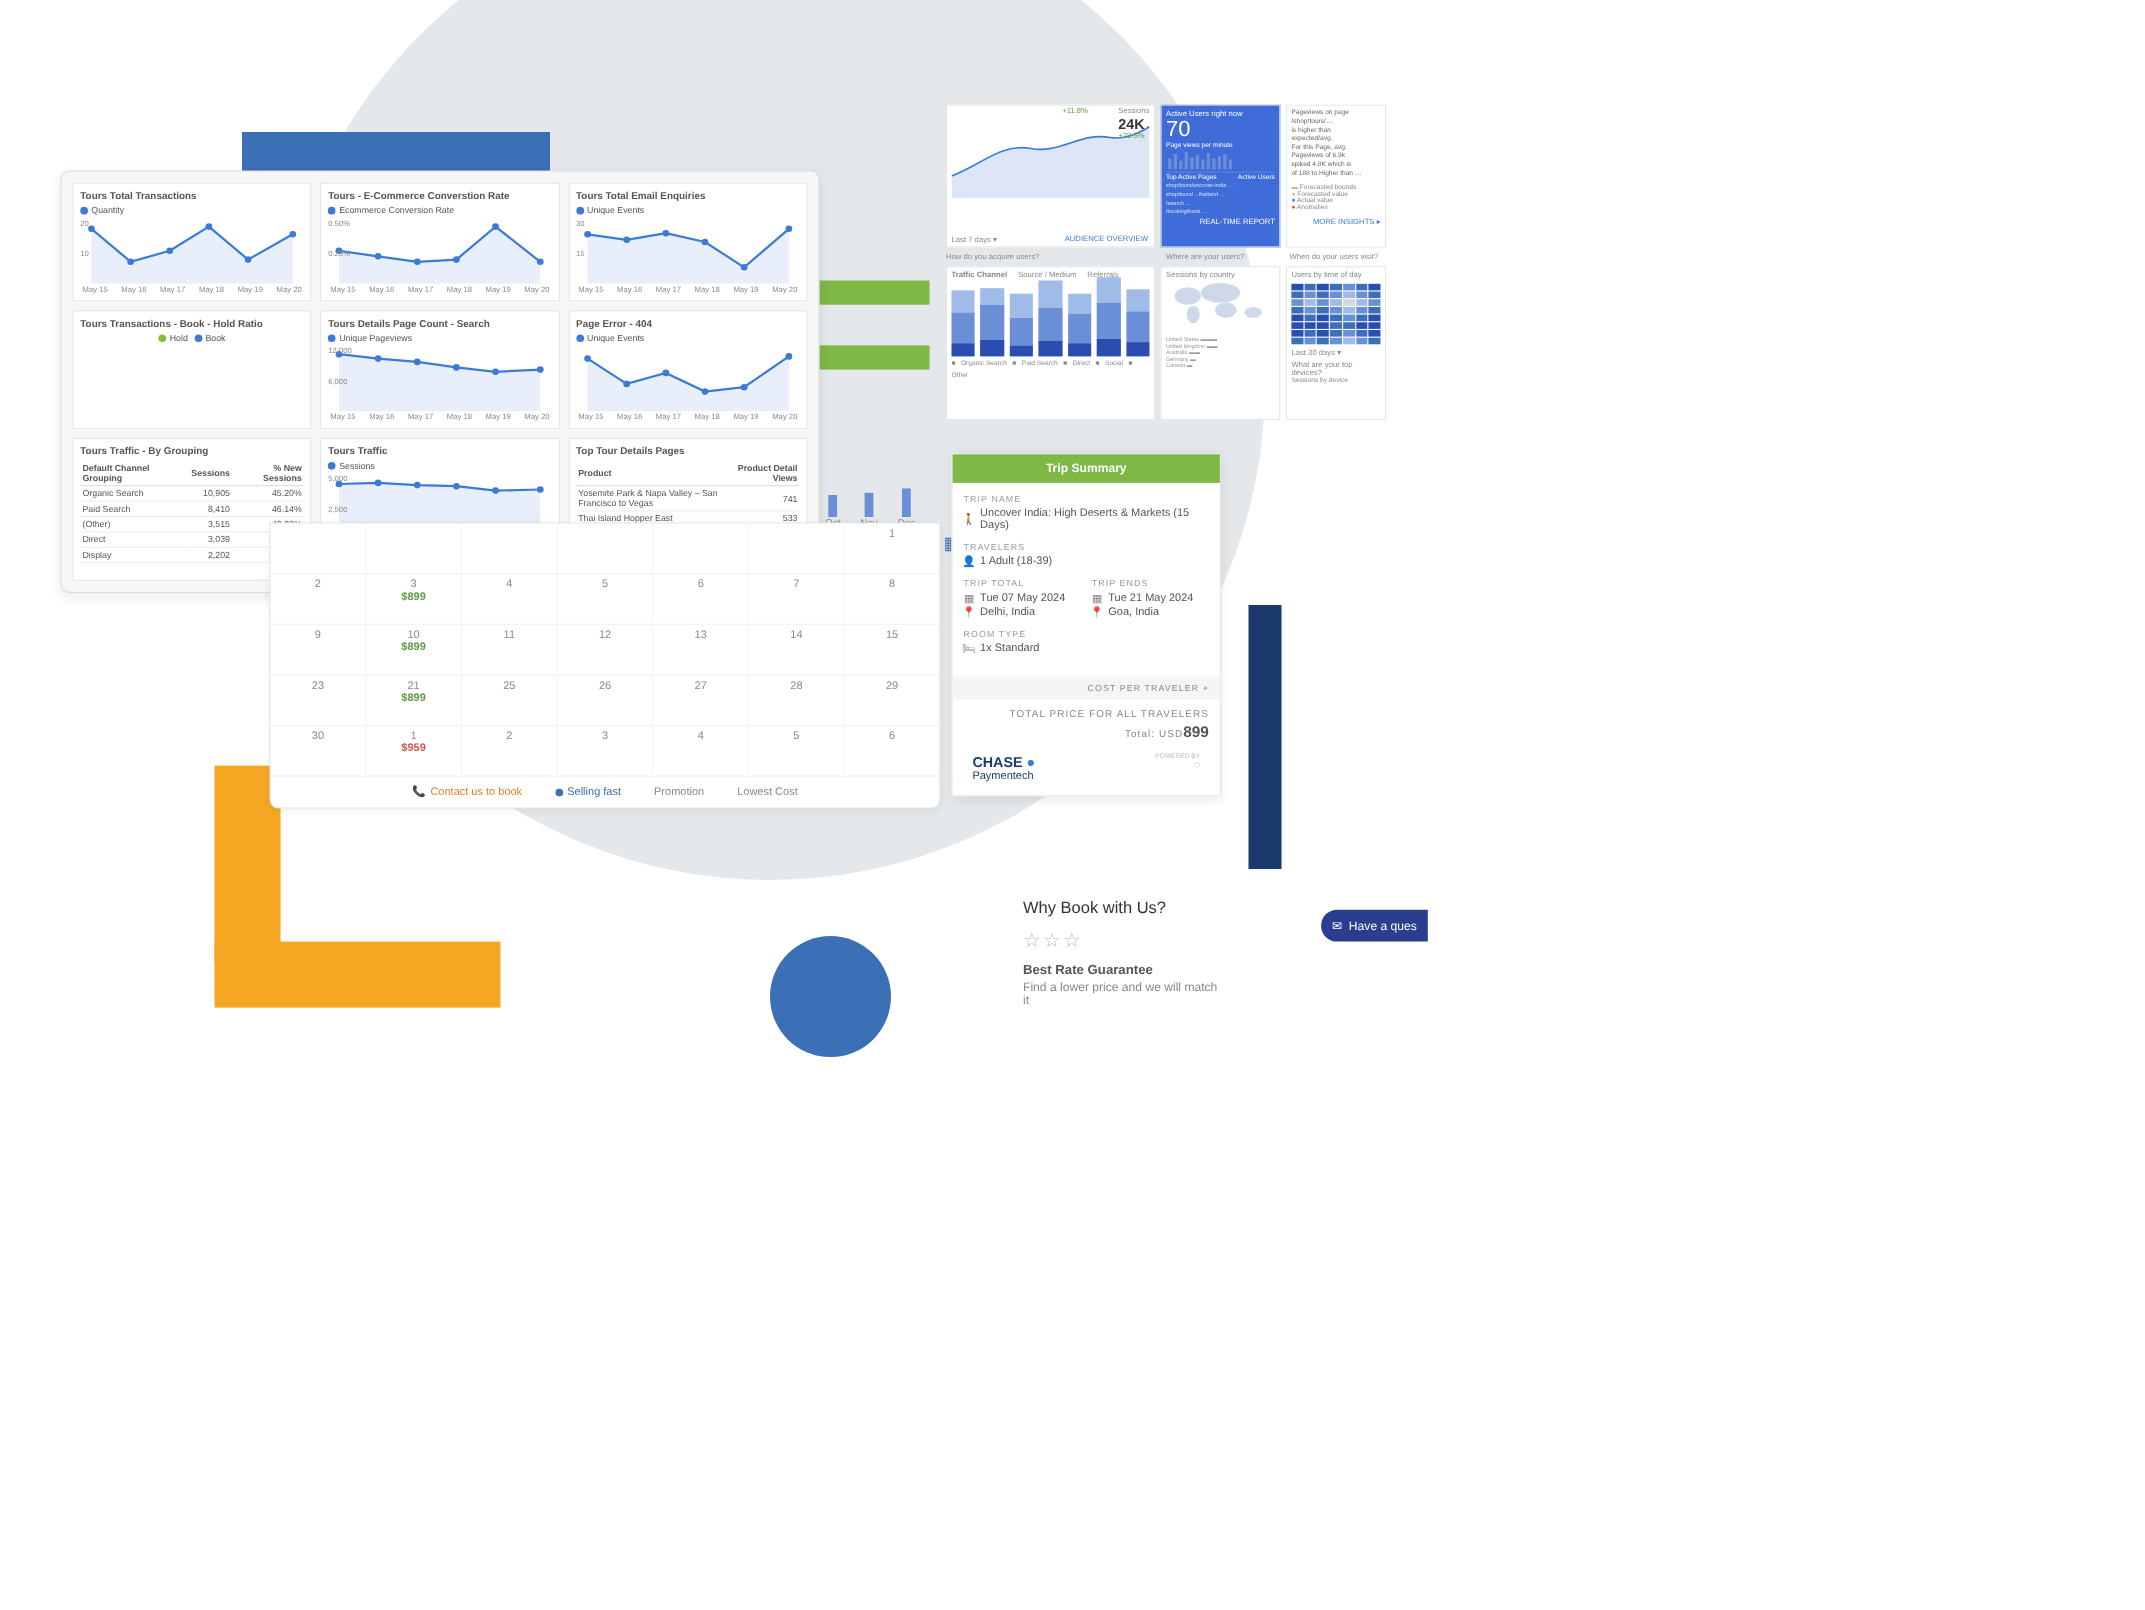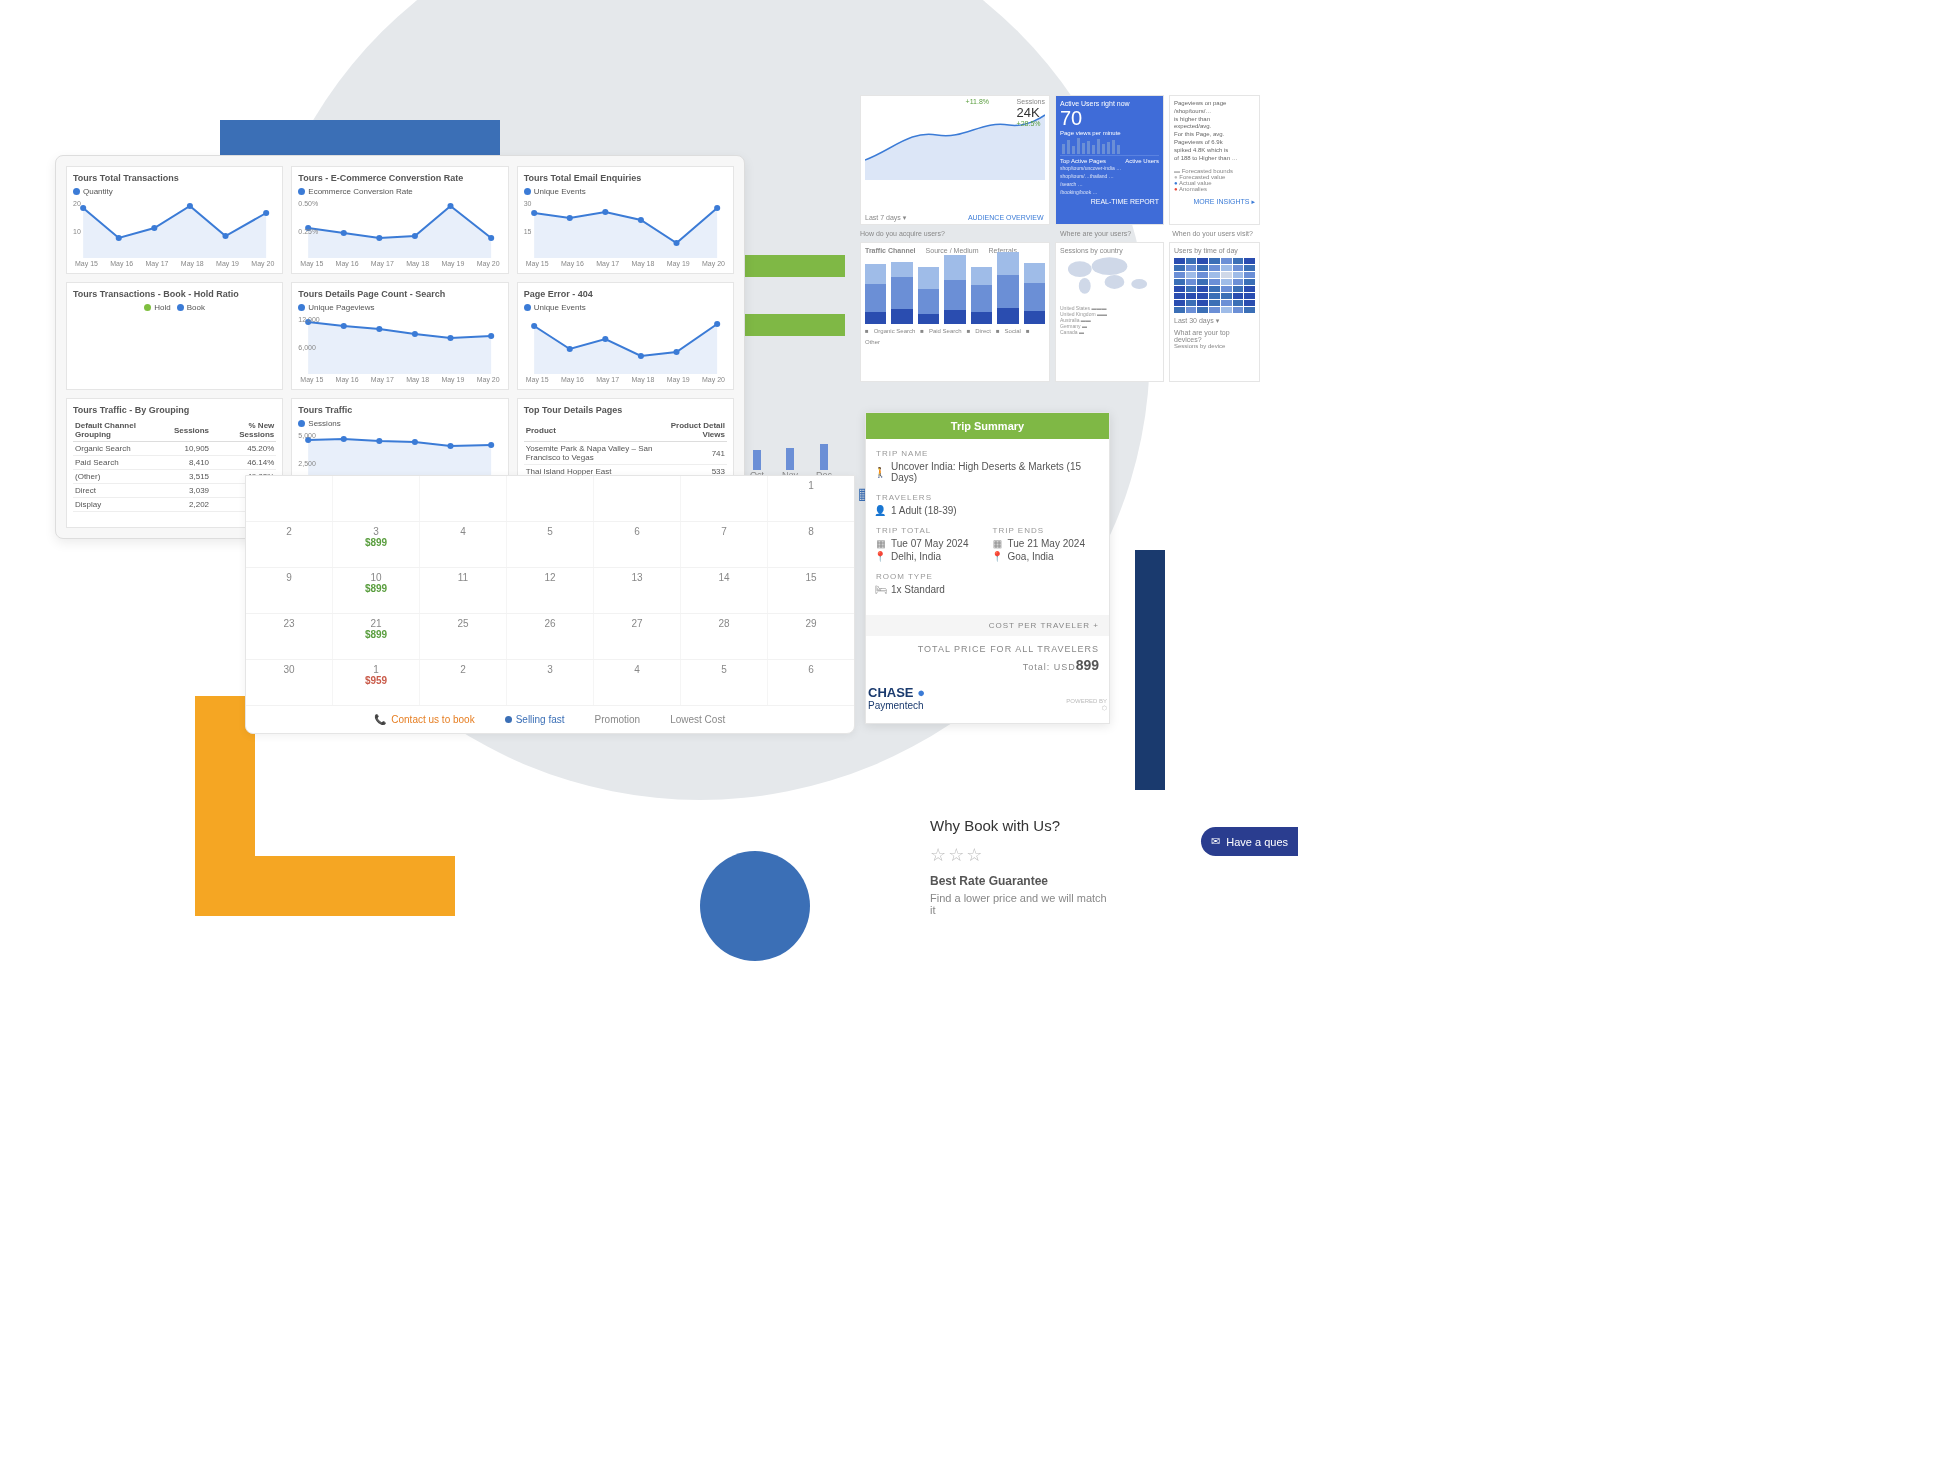--- a/index.html
+++ b/index.html
@@ -44,21 +44,21 @@
   .trip{position:absolute;top:412px;right:190px;width:245px;background:#fff;border:1px solid #e5e5e5;box-shadow:0 2px 10px rgba(0,0,0,.1);font-size:10px;color:#888}
   .trip-h{background:#7fb845;color:#fff;text-align:center;padding:7px;font-size:11px;font-weight:600}
   .trip-b{padding:10px}
   .trip-lbl{font-size:8px;letter-spacing:1px;color:#999;margin-bottom:3px}
   .trip-val{font-size:10px;color:#555;margin-bottom:10px;display:flex;align-items:center;gap:5px}
   .trip-grid{display:flex;gap:10px}
   .trip-grid>div{flex:1}
   .trip-cost{background:#f5f5f5;padding:6px 10px;text-align:right;font-size:8px;letter-spacing:1px;color:#888}
   .trip-tot{padding:8px 10px;text-align:right;font-size:9px;color:#888;letter-spacing:1px}
   .trip-tot b{font-size:14px;color:#555;letter-spacing:0}
-  .trip-pay{padding:4px 2px 12px;display:flex;align-items:flex-end;justify-content:space-between}
+  .trip-pay{padding:4px 18px 12px;display:flex;align-items:flex-start;justify-content:space-between}
   .chase{font-weight:700;font-size:13px;color:#1a3a6e}
   .chase small{display:block;font-size:10px;font-weight:400}
   
   .why{position:absolute;bottom:60px;right:190px;width:180px;font-size:12px;color:#555}
   .why h3{font-size:15px;font-weight:400;margin-bottom:10px;color:#333}
   .stars{color:#bbb;font-size:18px;margin-bottom:8px;letter-spacing:2px}
   .chip{position:absolute;bottom:120px;right:2px;background:#2a3d8f;color:#fff;padding:8px 10px;border-radius:18px 0 0 18px;font-size:11px;display:flex;align-items:center;gap:6px}
   
   .ga{position:absolute;top:95px;right:40px;width:400px;height:320px;font-size:7px;color:#888;overflow:hidden}
   .ga-row{display:flex;gap:5px;margin-bottom:5px}
@@ -87,21 +87,21 @@
 <div class="green-bar"></div>
 <div class="green-bar2"></div>
 
 <div class="ga">
   <div class="ga-row" style="height:130px">
     <div class="ga-card" style="flex:2;position:relative">
       <svg width="100%" height="80" viewBox="0 0 200 80" preserveAspectRatio="none">
           <path d="M0,60 C30,50 50,30 80,35 C110,40 130,20 160,25 C180,28 200,15 200,15 L200,80 L0,80 Z" fill="#dce6f7"></path>
           <path d="M0,60 C30,50 50,30 80,35 C110,40 130,20 160,25 C180,28 200,15 200,15" stroke="#3b7bd6" fill="none" stroke-width="1.5"></path>
         </svg>
-      <div style="position:absolute;top:2px;right:4px"><span>Sessions</span><div style="font-size:13px;color:#333;font-weight:400">24K</div><div style="color:#5a9e3f">+28.5%</div></div>
+      <div style="position:absolute;top:2px;right:4px"><span>Sessions</span><div style="font-size:13px;color:#333;font-weight:700">24K</div><div style="color:#5a9e3f">+28.5%</div></div>
       <div style="position:absolute;top:2px;right:60px">
           <div style="color:#5a9e3f">+11.8%</div>
         </div>
       <div style="position:absolute;bottom:2px;left:4px;display:flex;justify-content:space-between;width:95%">
           <span>Last 7 days ▾</span>
           <span style="color:#3b7bd6">AUDIENCE OVERVIEW</span>
         </div>
     </div>
     <div class="ga-card ga-blue" style="flex:1.1">
       <div>Active Users right now</div>

